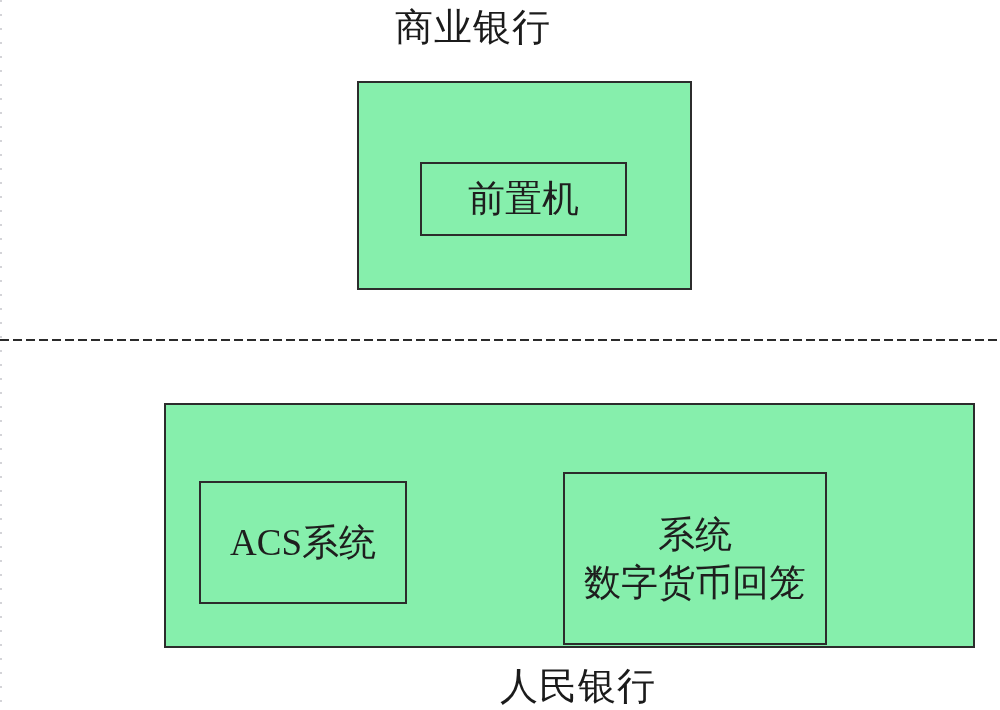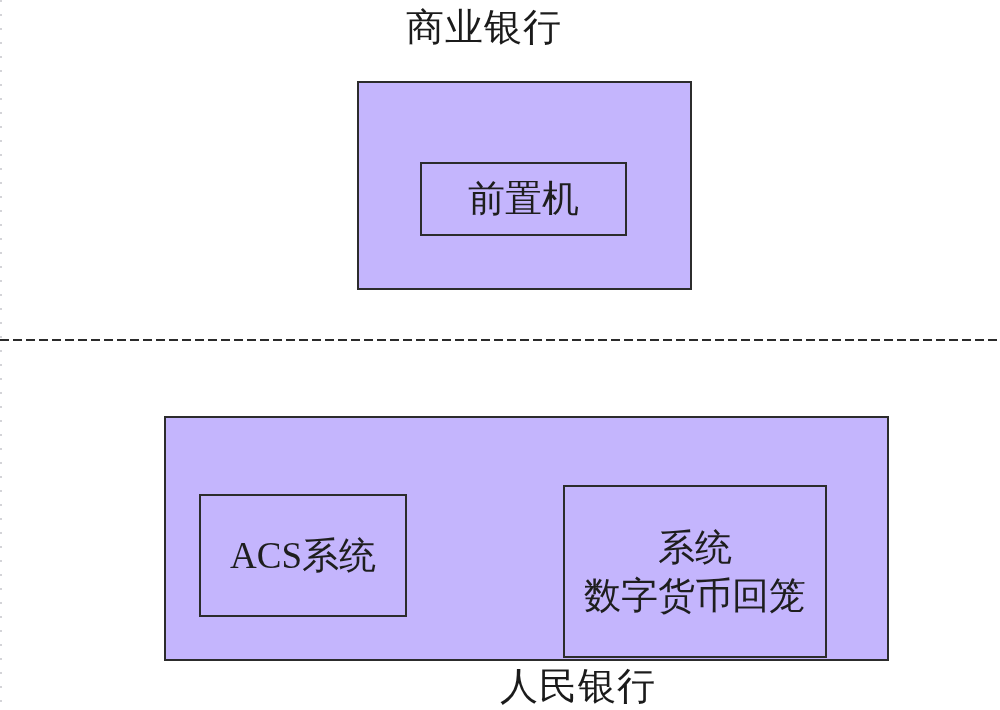--- a/index.html
+++ b/index.html
@@ -30,32 +30,32 @@
     );
     opacity: 0.8;
   }
   .title {
     position: absolute;
     font-size: 38px;
     letter-spacing: 1px;
     white-space: nowrap;
     color: #1b1b1b;
   }
-  .top-title  { left: 406px; top: 2px; text-align: center; }
+  .top-title  { left: 395px; top: 2px; text-align: center; }
   .bottom-title { left: 500px; top: 661px; }
 
   .box {
     position: absolute;
     border: 2px solid #2c2c2c;
-    background: #c4b5fd;
+    background: #86efac;
     box-sizing: border-box;
   }
   .top-box    { left: 357px; top: 81px;  width: 335px; height: 209px; }
   .front-end-box { left: 61px; top: 79px; width: 207px; height: 74px; }
-  .bottom-box { left: 164px; top: 416px; width: 725px; height: 245px; }
+  .bottom-box { left: 164px; top: 403px; width: 811px; height: 245px; }
   .acs-box    { left: 33px;  top: 76px;  width: 208px; height: 123px; }
   .recall-box { left: 397px; top: 67px;  width: 264px; height: 173px; }
 
   .inner-box {
     display: flex;
     flex-direction: column;
     align-items: center;
     justify-content: center;
     text-align: center;
   }

